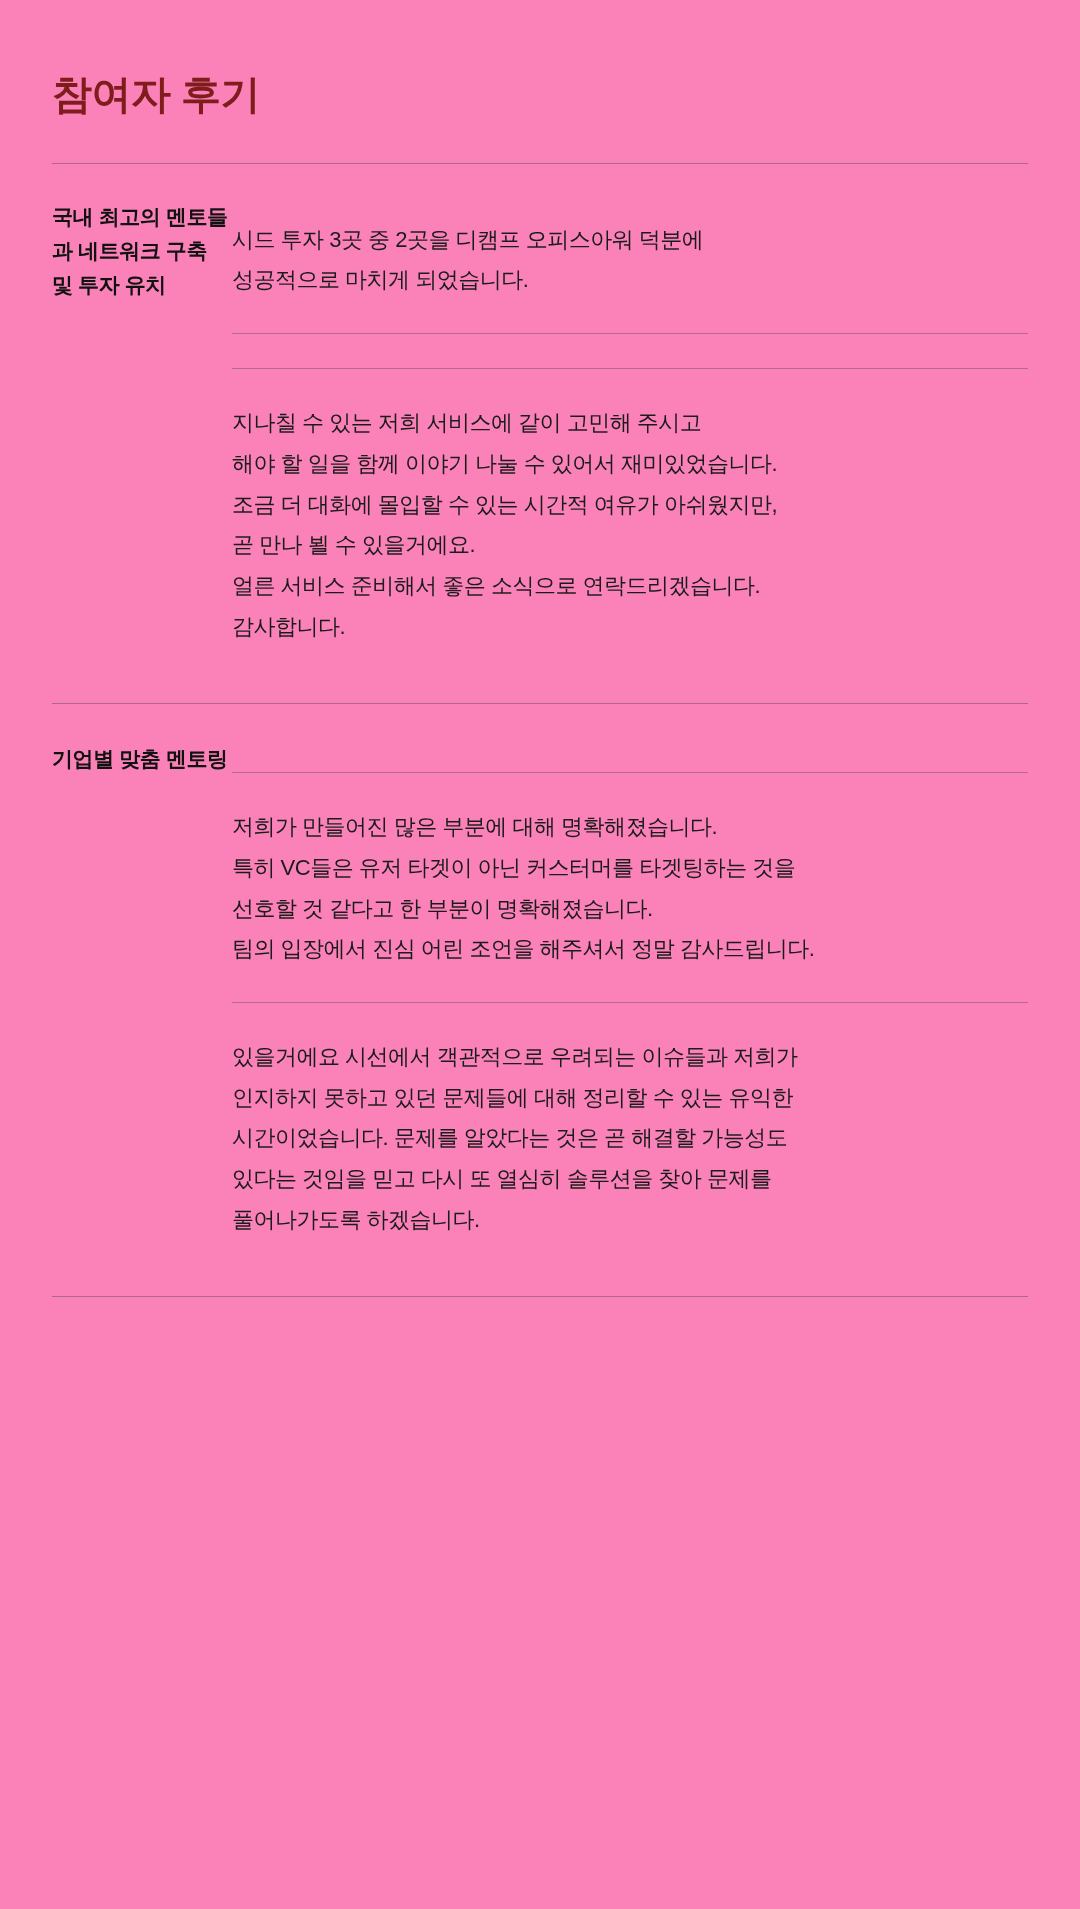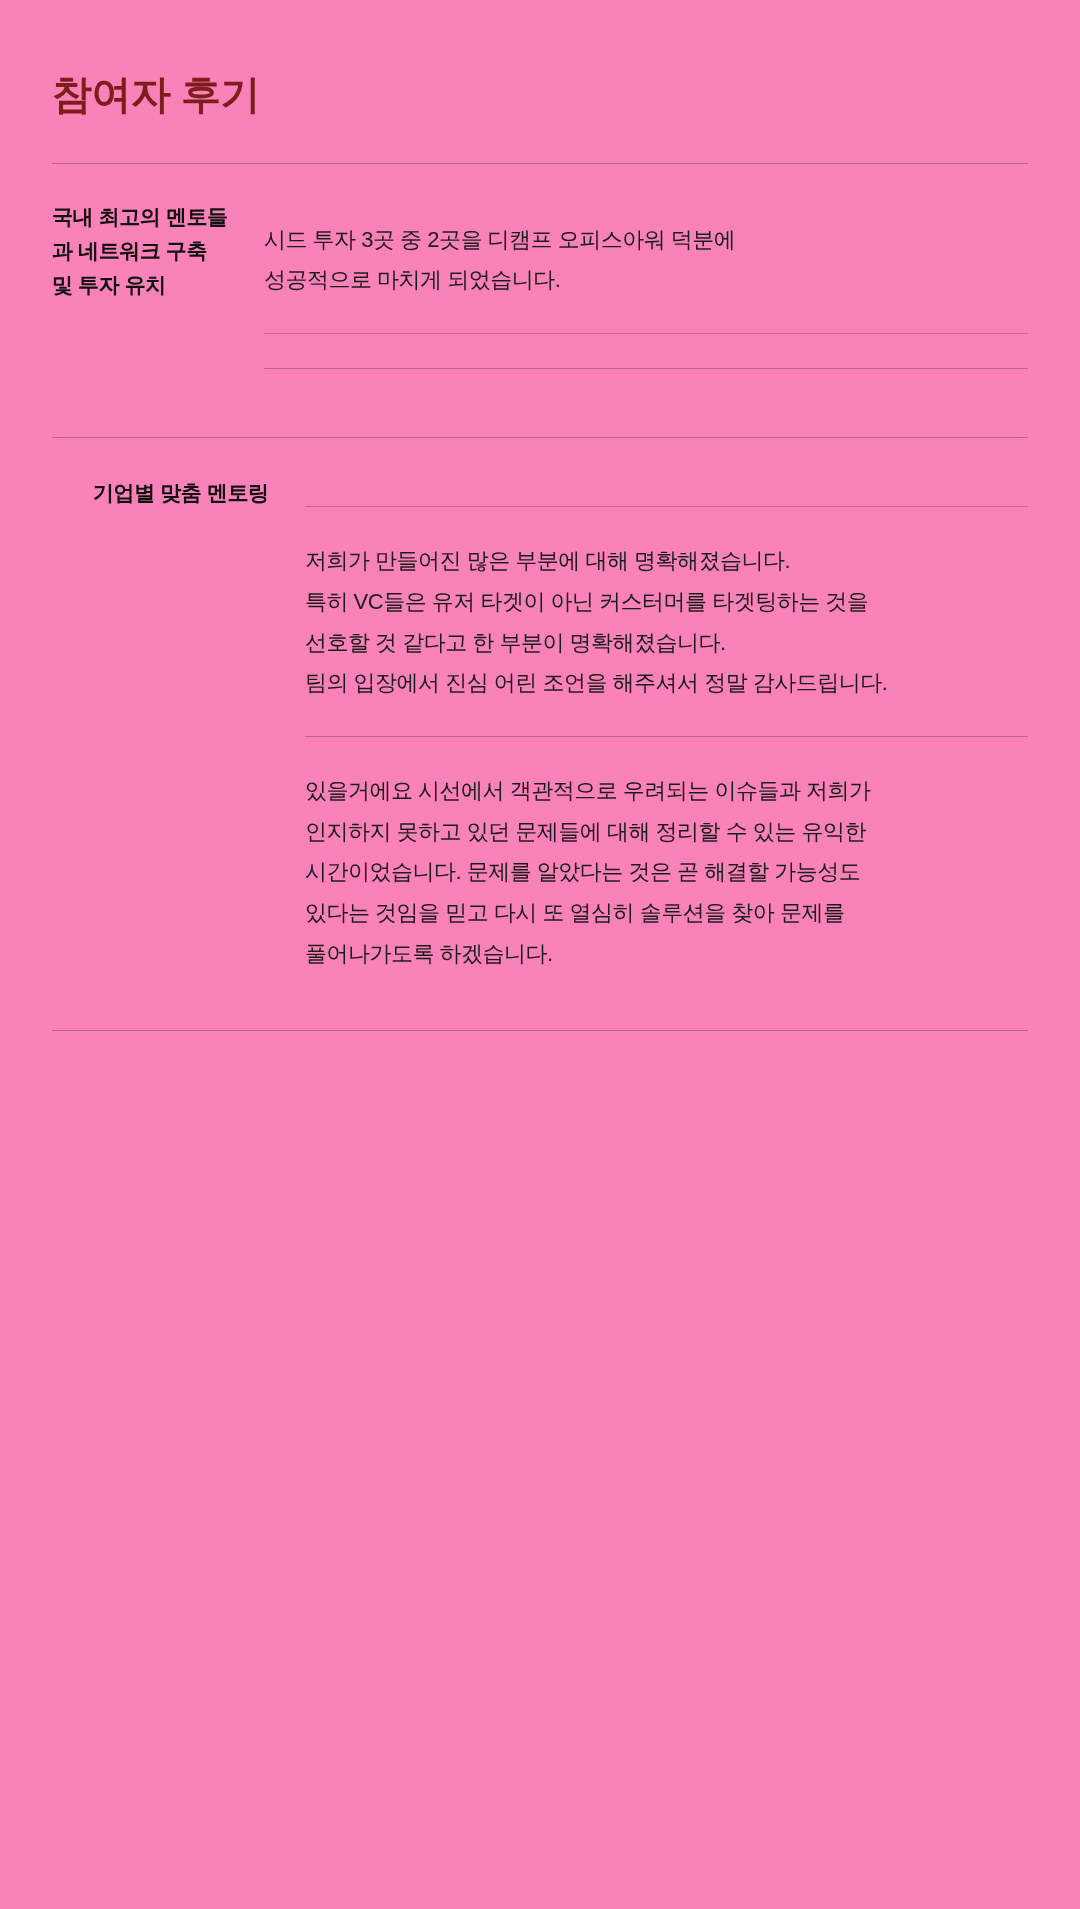--- a/index.html
+++ b/index.html
@@ -41,21 +41,20 @@
   .rule.section-rule {
     margin-top: 34px;
   }
   .rule.bottom-rule {
     margin-top: 34px;
   }
   .section {
     display: flex;
     align-items: flex-start;
     padding-top: 34px;
-    gap: 32px;
   }
   .section-label {
     width: 180px;
     flex: 0 0 180px;
     font-size: 21px;
     font-weight: bold;
     line-height: 1.62;
     letter-spacing: -0.4px;
     color: #111111;
     padding-top: 2px;
@@ -73,21 +72,20 @@
   }
   .review-divider {
     height: 1px;
     background: #6b5560;
     opacity: 0.5;
     margin: 32px 0 34px 0;
     width: 100%;
   }
   .section-2 {
     padding-top: 36px;
-    margin-left: 41px;
   }
 </style>
 </head>
 <body style="background: rgb(251, 130, 185);">
 
 <div class="page">
 
   <h1 class="page-title">참여자 후기</h1>
 
   <div class="rule top-rule"></div>
@@ -95,20 +93,26 @@
   <div class="section section-1">
     <div class="section-label">국내 최고의
 멘토들과
 네트워크 구축
 및 투자 유치</div>
     <div class="reviews">
       <p class="review">시드 투자 3곳 중 2곳을 디캠프 오피스아워 덕분에
 성공적으로 마치게 되었습니다.</p>
       <div class="review-divider"></div>
       <div class="review-divider"></div>
+      <p class="review">지나칠 수 있는 저희 서비스에 같이 고민해 주시고
+해야 할 일을 함께 이야기 나눌 수 있어서 재미있었습니다.
+조금 더 대화에 몰입할 수 있는 시간적 여유가 아쉬웠지만,
+곧 만나 뵐 수 있을거에요.
+얼른 서비스 준비해서 좋은 소식으로 연락드리겠습니다.
+감사합니다.</p>
     </div>
   </div>
 
   <div class="rule section-rule"></div>
 
   <div class="section section-2">
     <div class="section-label">기업별
 맞춤 멘토링</div>
     <div class="reviews">
       <div class="review-divider"></div>

